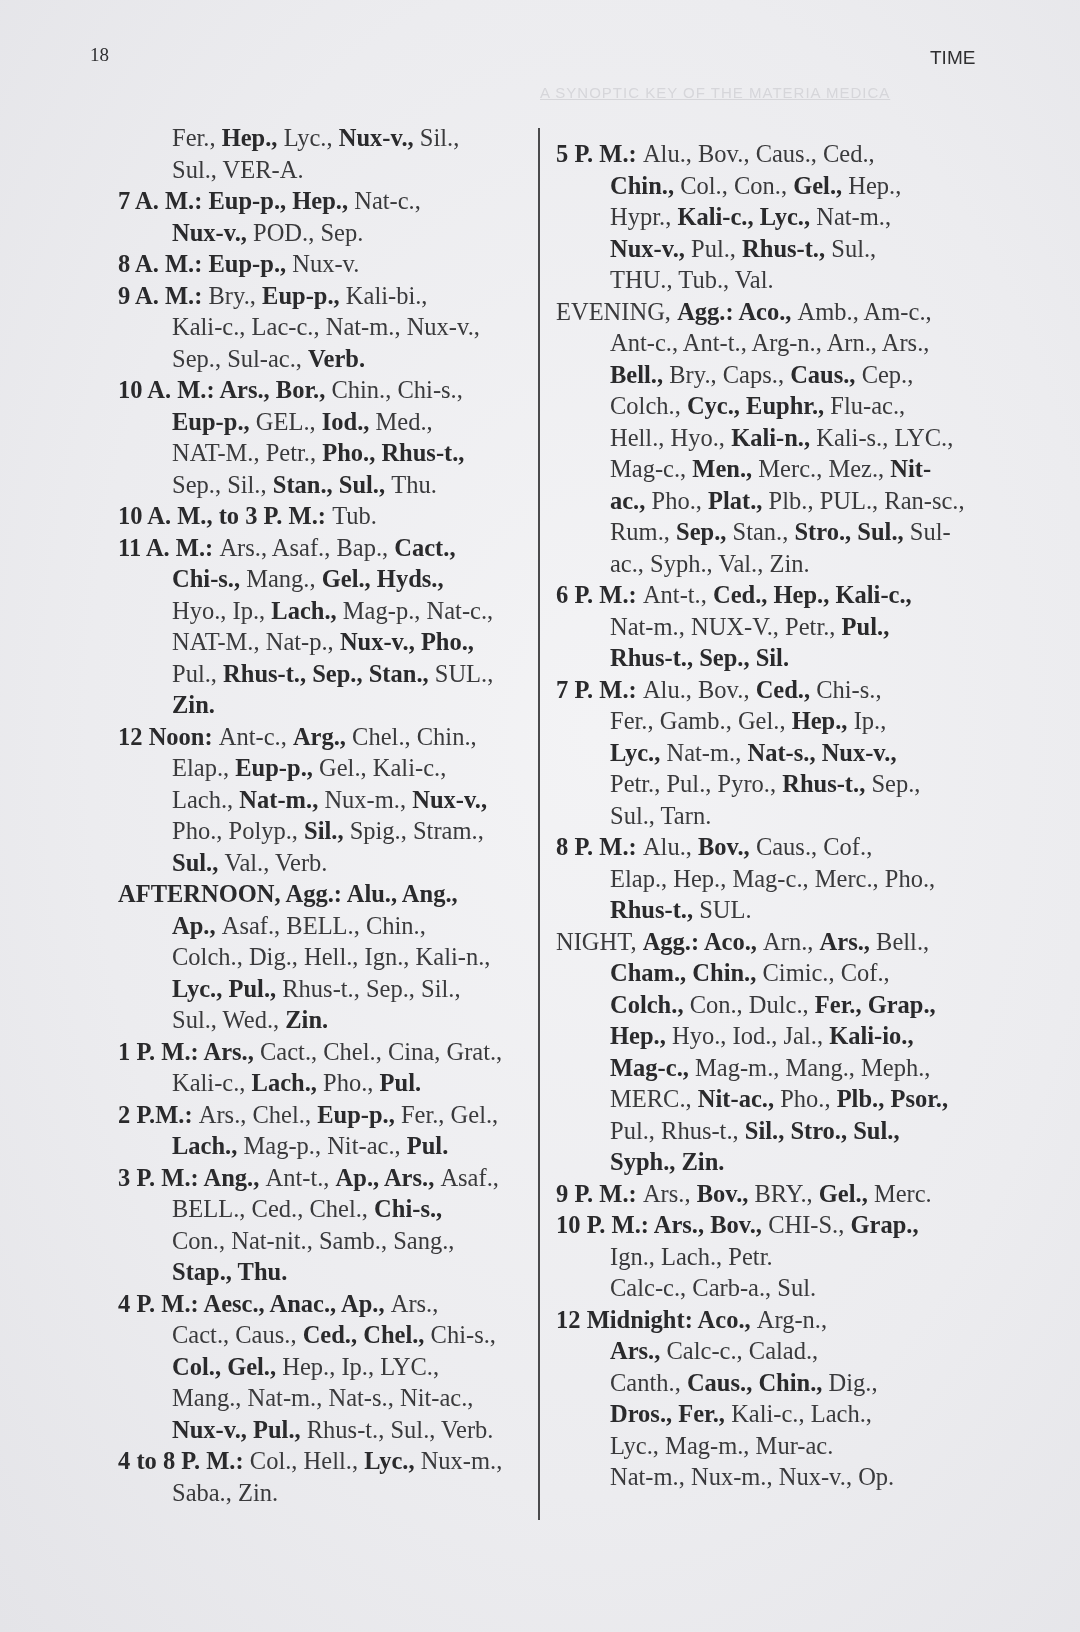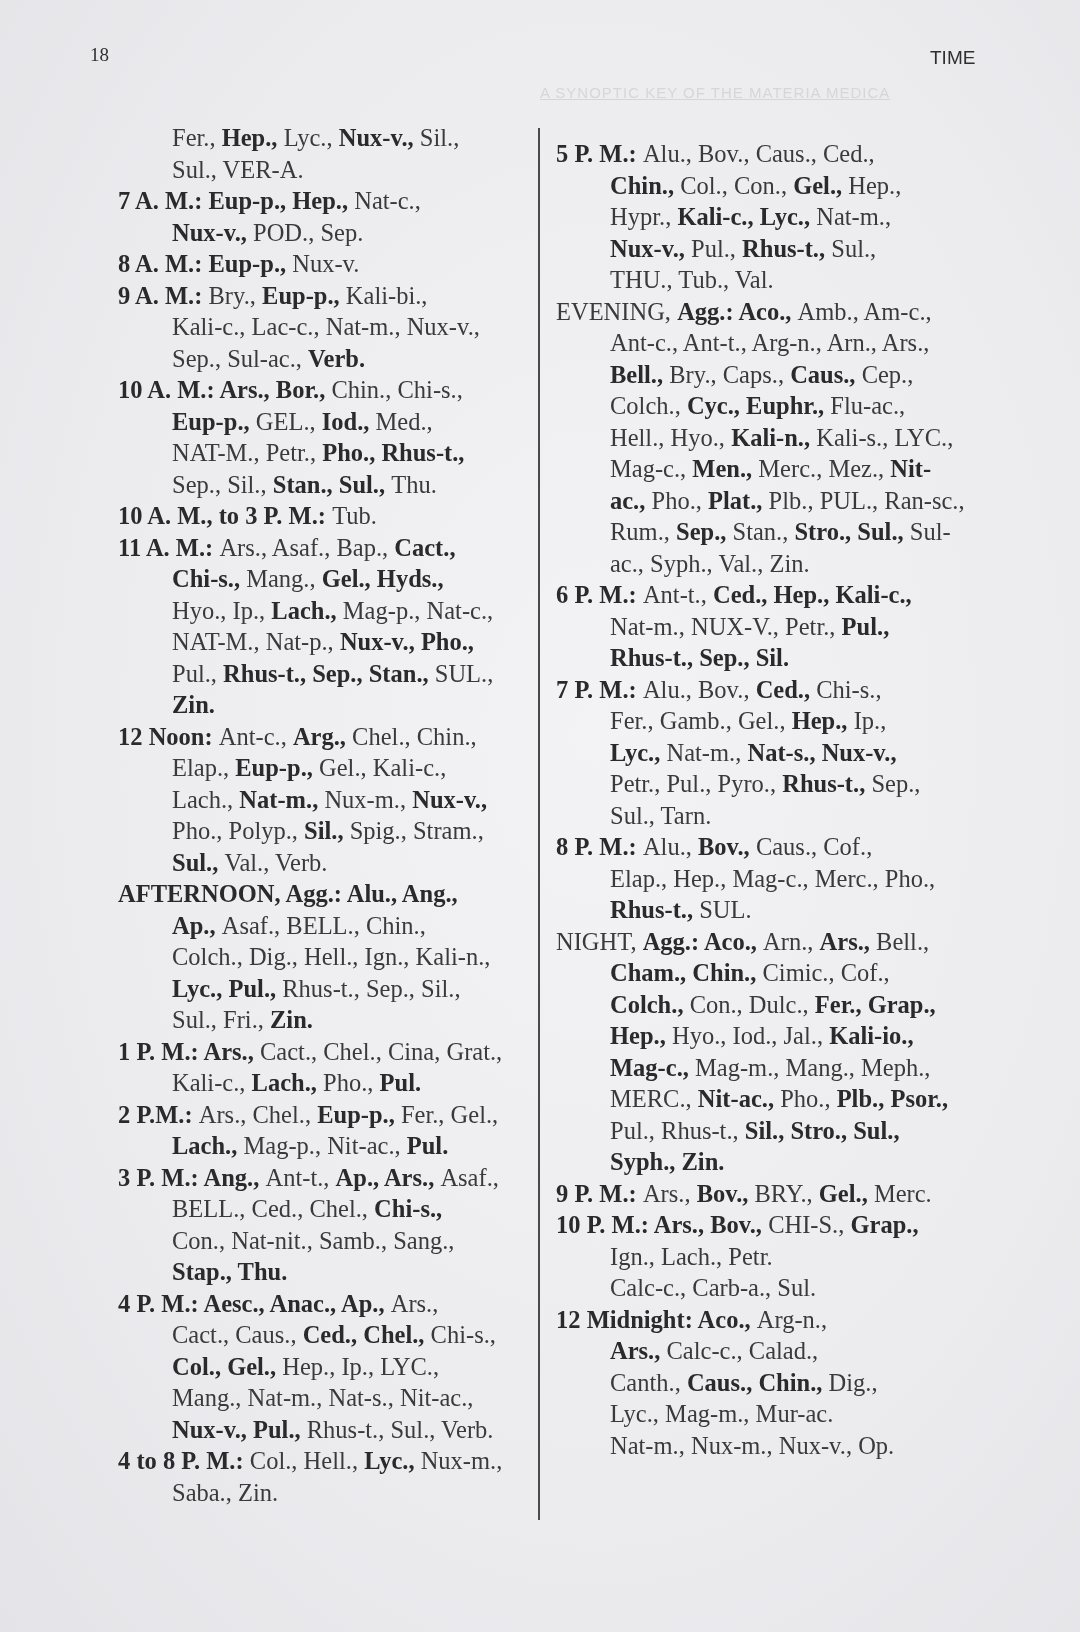--- a/index.html
+++ b/index.html
@@ -89,21 +89,21 @@
         <span class="line cont"><span>Elap., </span><span class="b">Eup-p., </span><span>Gel., Kali-c.,</span></span>
         <span class="line cont"><span>Lach., </span><span class="b">Nat-m., </span><span>Nux-m., </span><span class="b">Nux-v.,</span></span>
         <span class="line cont"><span>Pho., Polyp., </span><span class="b">Sil., </span><span>Spig., Stram.,</span></span>
         <span class="line cont"><span class="b">Sul., </span><span>Val., Verb.</span></span>
       </div>
       <div class="entry">
         <span class="line"><span class="b">AFTERNOON, Agg.: Alu., Ang.,</span></span>
         <span class="line cont"><span class="b">Ap., </span><span>Asaf., BELL., Chin.,</span></span>
         <span class="line cont"><span>Colch., Dig., Hell., Ign., Kali-n.,</span></span>
         <span class="line cont"><span class="b">Lyc., Pul., </span><span>Rhus-t., Sep., Sil.,</span></span>
-        <span class="line cont"><span>Sul., Fri., </span><span class="b">Zin.</span></span>
+        <span class="line cont"><span>Sul., Wed., </span><span class="b">Zin.</span></span>
       </div>
       <div class="entry">
         <span class="line"><span class="b">1 P. M.: Ars., </span><span>Cact., Chel., Cina, Grat.,</span></span>
         <span class="line cont"><span>Kali-c., </span><span class="b">Lach., </span><span>Pho., </span><span class="b">Pul.</span></span>
       </div>
       <div class="entry">
         <span class="line"><span class="b">2 P.M.: </span><span>Ars., Chel., </span><span class="b">Eup-p., </span><span>Fer., Gel.,</span></span>
         <span class="line cont"><span class="b">Lach., </span><span>Mag-p., Nit-ac., </span><span class="b">Pul.</span></span>
       </div>
       <div class="entry">
@@ -177,17 +177,18 @@
         <span class="line"><span class="b">10 P. M.: Ars., Bov., </span><span>CHI-S., </span><span class="b">Grap.,</span></span>
         <span class="line cont"><span>Ign., Lach., Petr.</span></span>
       </div>
       <div class="entry">
         <span class="line cont"><span>Calc-c., Carb-a., Sul.</span></span>
       </div>
       <div class="entry">
         <span class="line"><span class="b">12 Midnight: Aco., </span><span>Arg-n.,</span></span>
         <span class="line cont"><span class="b">Ars., </span><span>Calc-c., Calad.,</span></span>
         <span class="line cont"><span>Canth., </span><span class="b">Caus., Chin., </span><span>Dig.,</span></span>
+        <span class="line cont"><span class="b">Dros., Fer., </span><span>Kali-c., Lach.,</span></span>
         <span class="line cont"><span>Lyc., Mag-m., Mur-ac.</span></span>
         <span class="line cont"><span>Nat-m., Nux-m., Nux-v., Op.</span></span>
       </div>
     </div>
 </div>
 
 </body></html>

